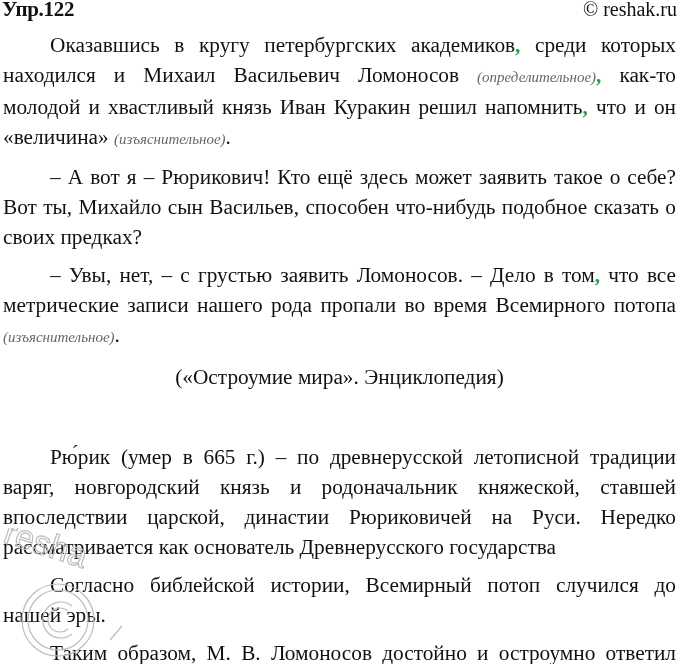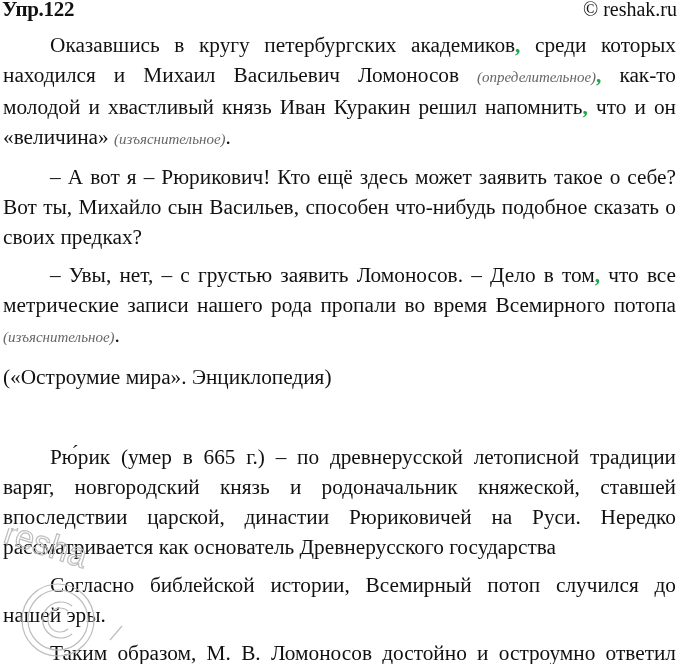--- a/index.html
+++ b/index.html
@@ -40,21 +40,21 @@
   p {
     margin: 1px;
     font-size: 21.3px;
     line-height: 30px;
     text-align: justify;
     text-indent: 47px;
   }
   p.gap-sm { margin-top: 7px; }
   p.gap-md { margin-top: 8px; }
   p.source {
-    text-align: left;
+    text-align: center;
     text-indent: 0;
     margin-top: 10px;
   }
   p.gap-lg { margin-top: 50px; }
   .note {
     font-style: italic;
     color: #666666;
     font-size: 15px;
   }
   .green-comma {

